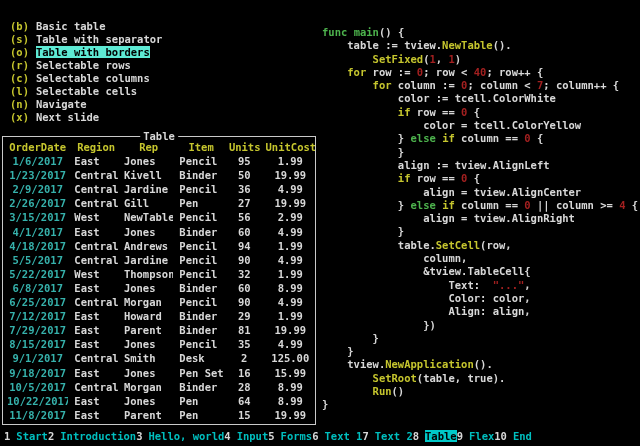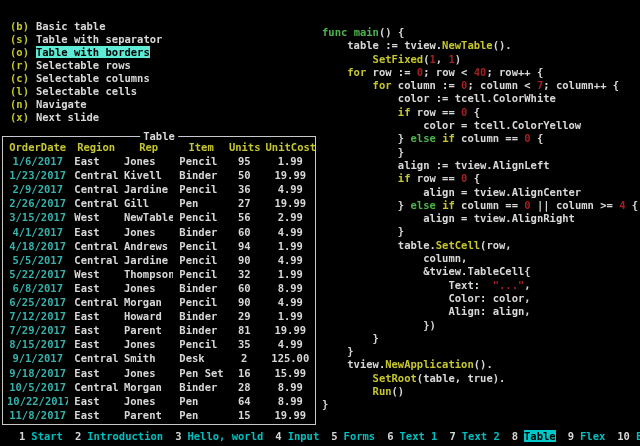--- a/index.html
+++ b/index.html
@@ -48,21 +48,21 @@
   .hdr { color: #c6c62e; }
   .datecell { color: #36b2ac; }
 
   
   .code { position: absolute; left: 322px; top: 26px; }
   .codeline { height: 13.3px; line-height: 13.3px; white-space: pre; }
 
   
   .statusbar {
     position: absolute; left: 0; right: 0; bottom: 2px; height: 16px;
-    display: flex; gap: 12px; align-items: center; padding-left: 19px;
+    display: flex; align-items: center; padding-left: 4px;
   }
   .sbitem { white-space: pre; }
   .sbnum { color: #d8d8d8; }
   .sblabel { color: #00bfbf; margin-left: 6px; }
   .sblabel.sel { background: #00c8c8; color: #000; }
 </style>
 </head>
 <body>
 
 <div class="screen">

